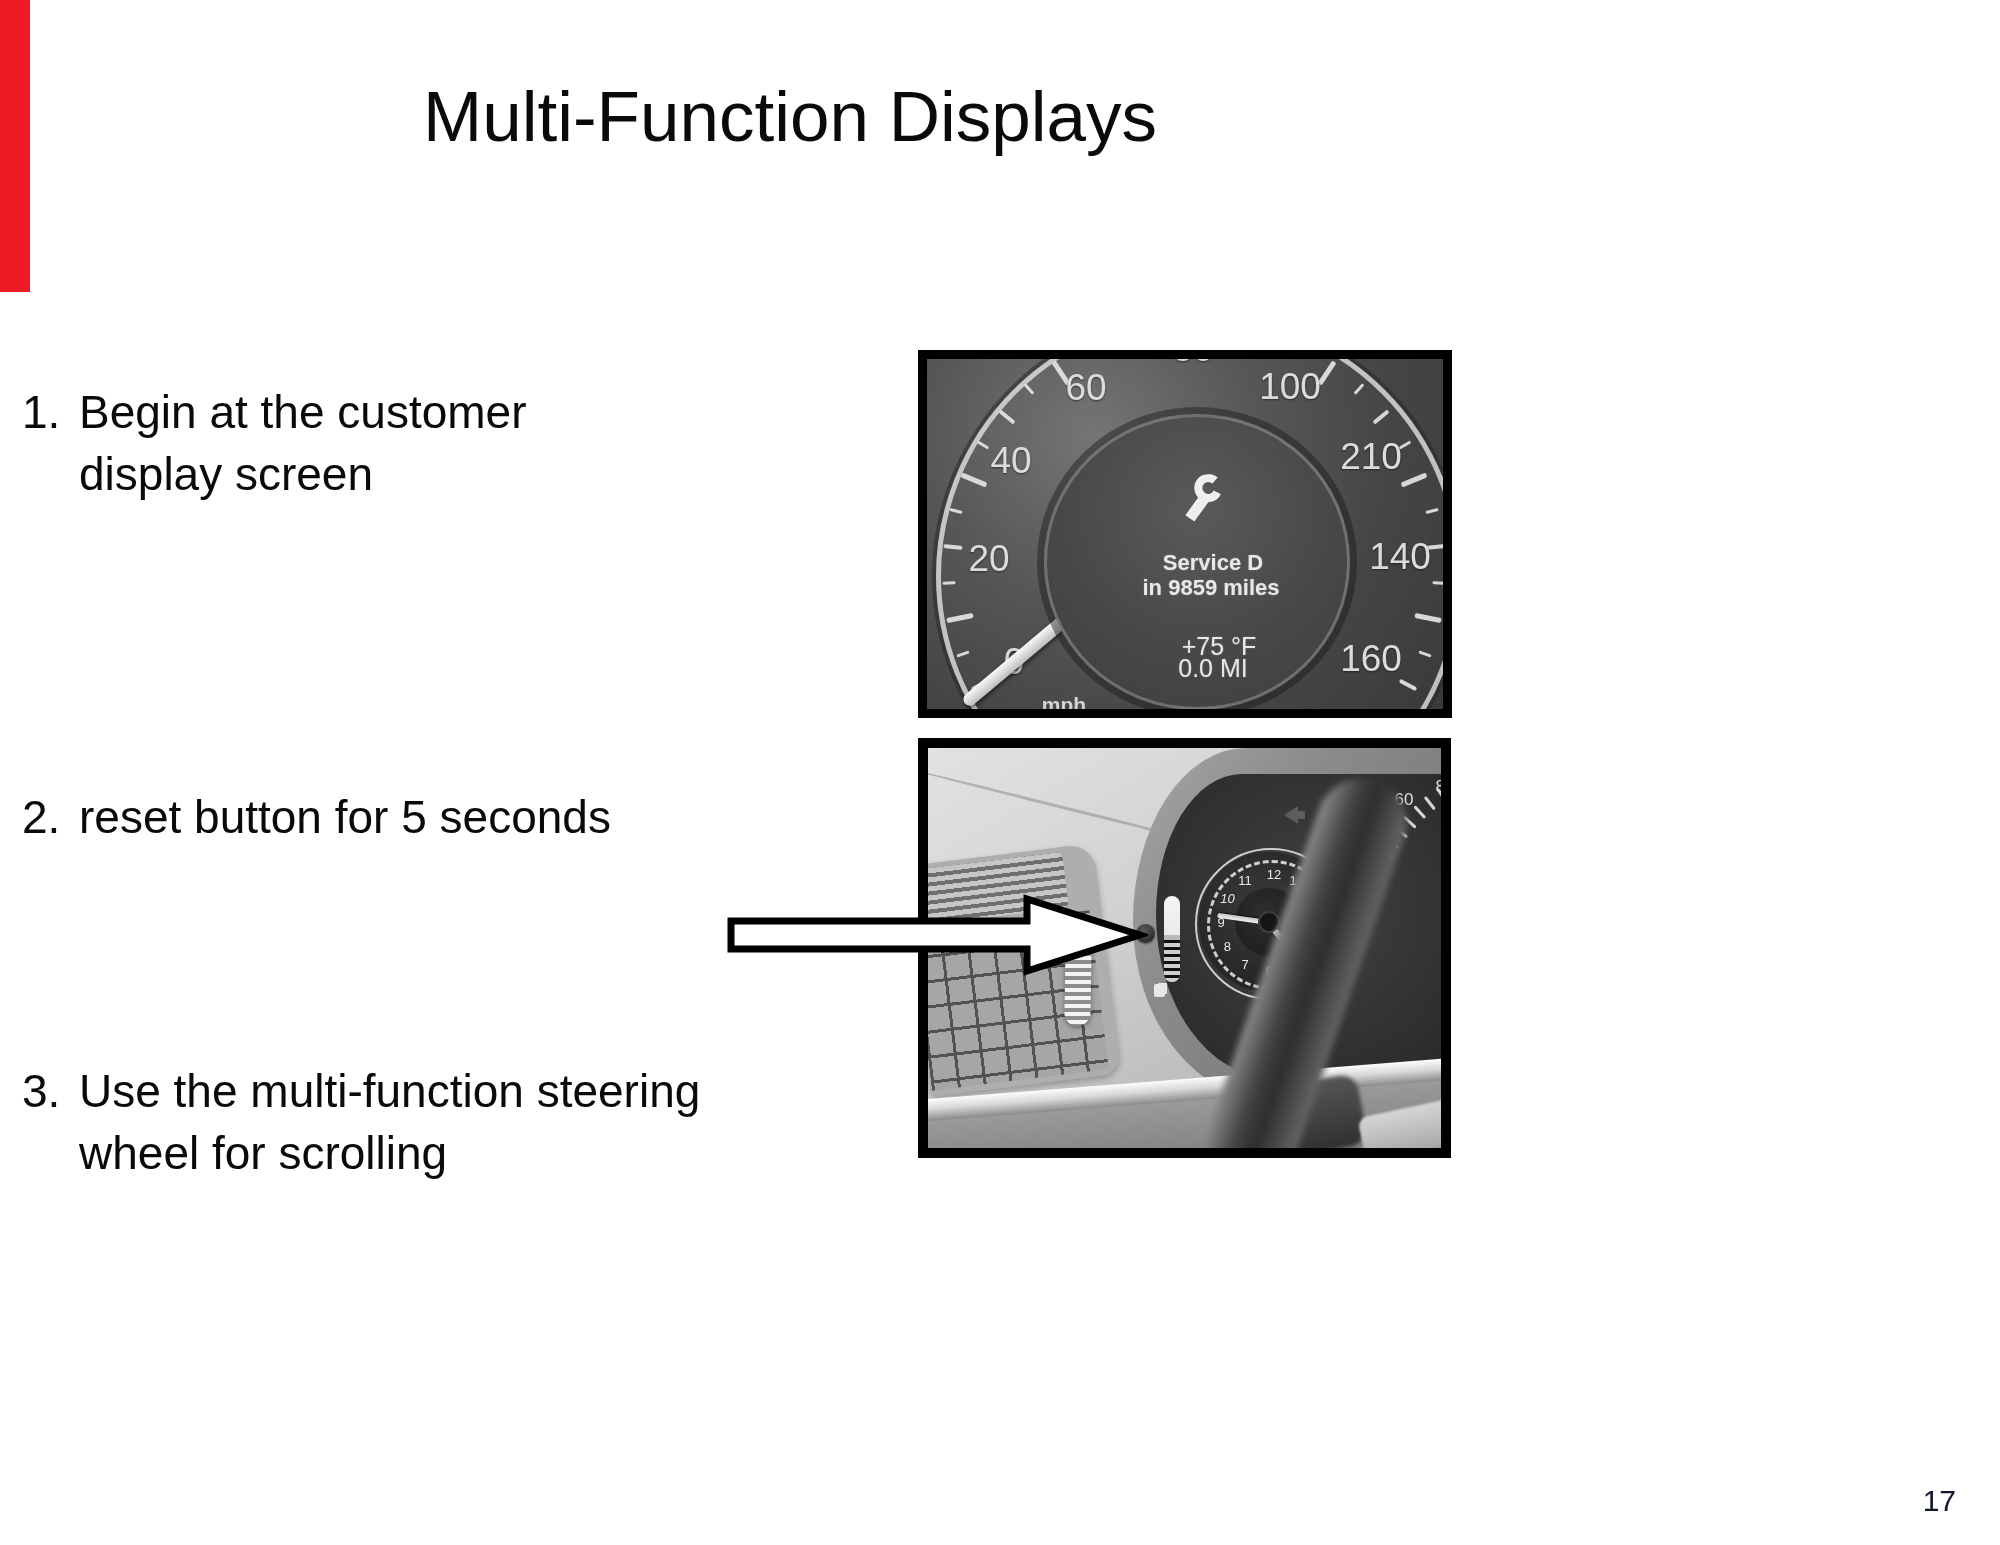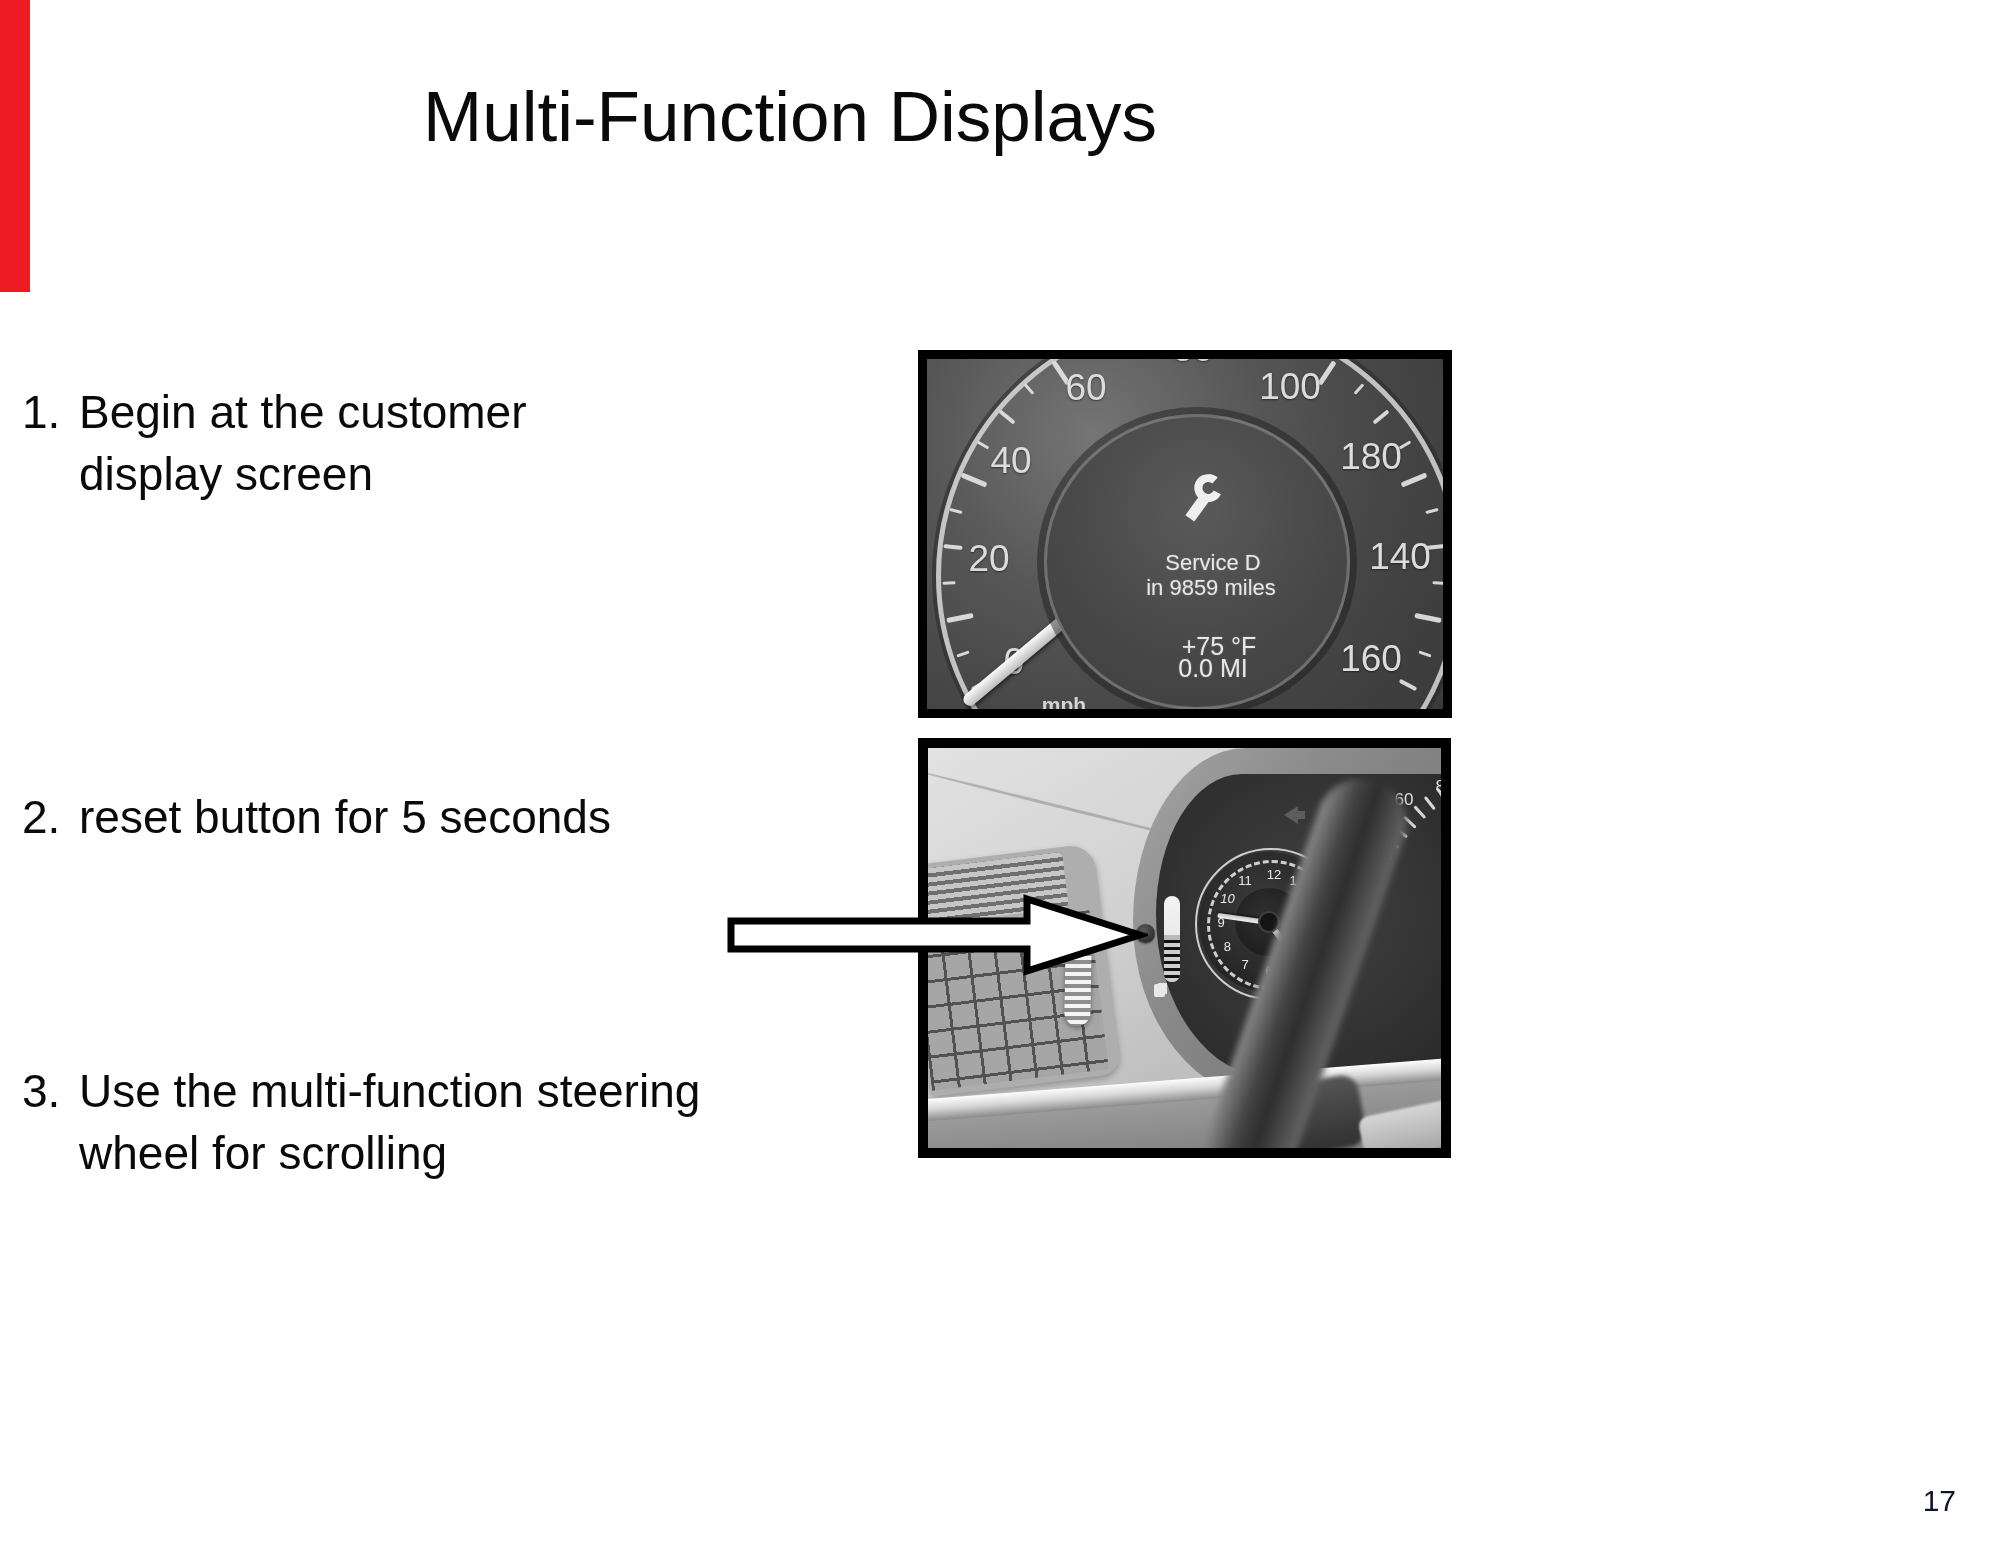--- a/index.html
+++ b/index.html
@@ -35,21 +35,21 @@
   .mph{position:absolute;transform:translate(-50%,-50%);font-size:21px;font-weight:700;color:#d5d5d5;}
   .tick{position:absolute;background:rgba(228,228,228,.92);border-radius:2px;}
   .needle{position:absolute;left:38px;top:338px;width:152px;height:13px;border-radius:8px;
      transform-origin:0 50%;transform:rotate(-40deg);
      background:linear-gradient(180deg,#fafafa,#bdbdbd);box-shadow:0 2px 4px rgba(0,0,0,.6);z-index:2;}
   .center-display{position:absolute;left:117px;top:55px;width:300px;height:290px;border-radius:50%;
      background:radial-gradient(circle at 50% 32%, #5a5a5a 0%, #484848 55%, #3e3e3e 100%);
      border:3px solid rgba(165,165,165,.45);box-shadow:0 0 0 7px rgba(25,25,25,.45);z-index:3;}
   .cd-text{position:absolute;transform:translate(-50%,-50%);color:#e8e8e8;white-space:nowrap;
      text-shadow:0 0 2px rgba(255,255,255,.25);}
-  .cd-line{font-size:22px;}
+  .cd-line{font-size:22px;font-weight:bold;}
   .cd-val{font-size:25px;}
   .wrench{position:absolute;left:132px;top:58px;transform:rotate(-6deg);}
 
   
   .seam{position:absolute;left:-30px;top:58px;width:330px;height:3px;background:rgba(125,125,125,.45);
      border-radius:50%;transform:rotate(14deg);}
   .bezel{position:absolute;left:205px;top:0;width:308px;height:354px;
      border-radius:150px 0 0 190px / 230px 0 0 240px;
      background:linear-gradient(125deg,#a6a6a6 0%,#8b8b8b 35%,#6e6e6e 100%);}
   .cluster-face{position:absolute;left:228px;top:26px;width:285px;height:304px;
@@ -172,21 +172,21 @@
         <div class="tick" style="width: 4px; height: 19px; left: 480.866px; top: 326.314px; transform: translate(-50%, -50%) rotate(298.125deg);"></div>
         <div class="tick" style="width: 3px; height: 13px; left: 464.187px; top: 358.244px; transform: translate(-50%, -50%) rotate(306.562deg);"></div>
       </div>
     <div id="speedo-labels">
         <span class="speed-num" style="left: 87px; top: 303px;">0</span>
         <span class="speed-num" style="left: 62px; top: 200px;">20</span>
         <span class="speed-num" style="left: 84px; top: 102px;">40</span>
         <span class="speed-num" style="left: 159px; top: 29px;">60</span>
         <span class="speed-num" style="left: 266px; top: -10px;">80</span>
         <span class="speed-num" style="left: 363px; top: 28px;">100</span>
-        <span class="speed-num" style="left: 444px; top: 98px;">180</span>
+        <span class="speed-num" style="left: 444px; top: 98px;">210</span>
         <span class="speed-num" style="left: 473px; top: 198px;">140</span>
         <span class="speed-num" style="left: 444px; top: 300px;">160</span>
       </div>
     <div class="mph" style="left:137px;top:346px;">mph</div>
     <div class="needle"></div>
     <div class="center-display">
       <span class="wrench">
         <svg width="46" height="46" viewBox="0 0 46 46">
           <g stroke="#efefef" fill="none">
             <path d="M9 42 L27 22" stroke-width="11"></path>

